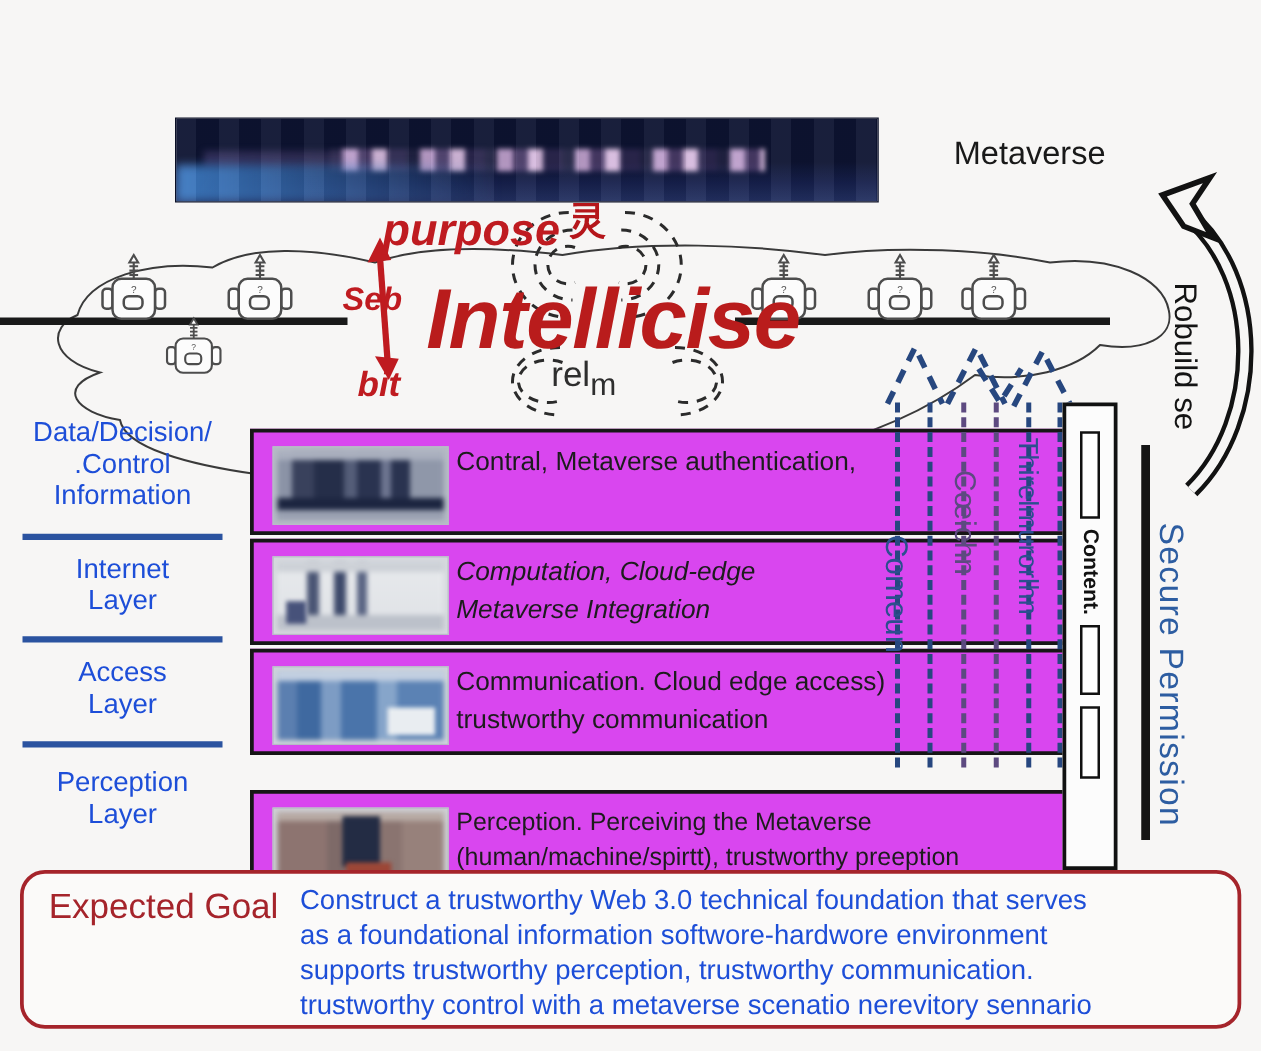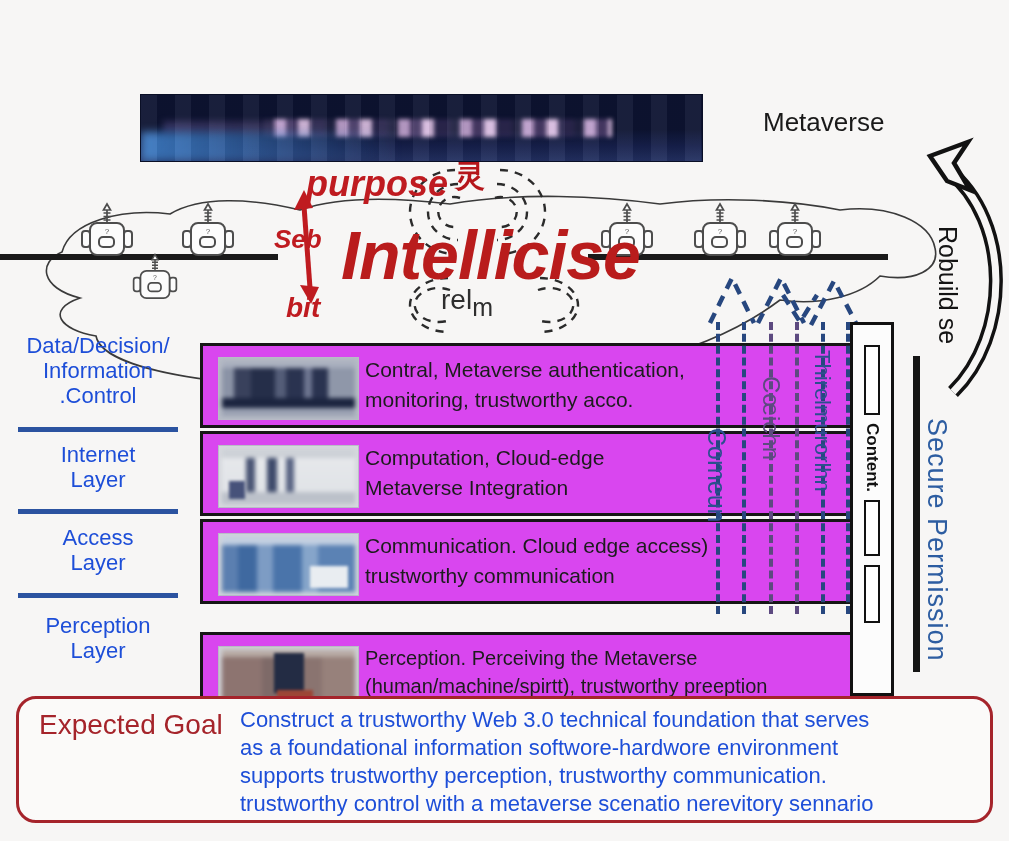--- a/index.html
+++ b/index.html
@@ -238,22 +238,22 @@
 
   <div class="abs redit" id="purpose">purpose</div>
   <div class="abs redit" id="seb">Seb</div>
   <div class="abs redit" id="bit">bit</div>
   <div class="abs redit" id="intellicise">Intellicise</div>
   <div class="abs" id="ling">灵</div>
   <div class="abs" id="relm"><span>rel</span><span class="sub">m</span></div>
 
   <div class="abs layer-label" style="top:334px;">
     <div>Data/Decision/</div>
+      <div>.Control</div>
       <div>Information</div>
-      <div>.Control</div>
   </div>
   <div class="abs ul" style="top:427px;"></div>
   <div class="abs layer-label" style="top:443px;">
     <div>Internet</div>
       <div>Layer</div>
   </div>
   <div class="abs ul" style="top:509px;"></div>
   <div class="abs layer-label" style="top:526px;">
     <div>Access</div>
       <div>Layer</div>
@@ -263,24 +263,23 @@
     <div>Perception</div>
       <div>Layer</div>
   </div>
 
   <div class="abs row" style="top:343px;">
     <div class="thumb t1f">
         <div class="ti t1"></div>
       </div>
     <div class="rtext">
       <div>Contral, Metaverse authentication,</div>
-        <div>monitoring, trustworthy acco.</div>
-    </div>
-  </div>
-  <div class="abs row" style="top:431px;">
+    </div>
+  </div>
+  <div class="abs row" style="top:431px;font-style:italic;">
     <div class="thumb t2f">
         <div class="ti t2"></div>
         <div class="blk" style="left:10px;bottom:8px;width:16px;height:18px;background:#47527a;filter:blur(1.5px);"></div>
       </div>
     <div class="rtext">
       <div>Computation, Cloud-edge</div>
         <div>Metaverse Integration</div>
     </div>
   </div>
   <div class="abs row" style="top:519px;">

